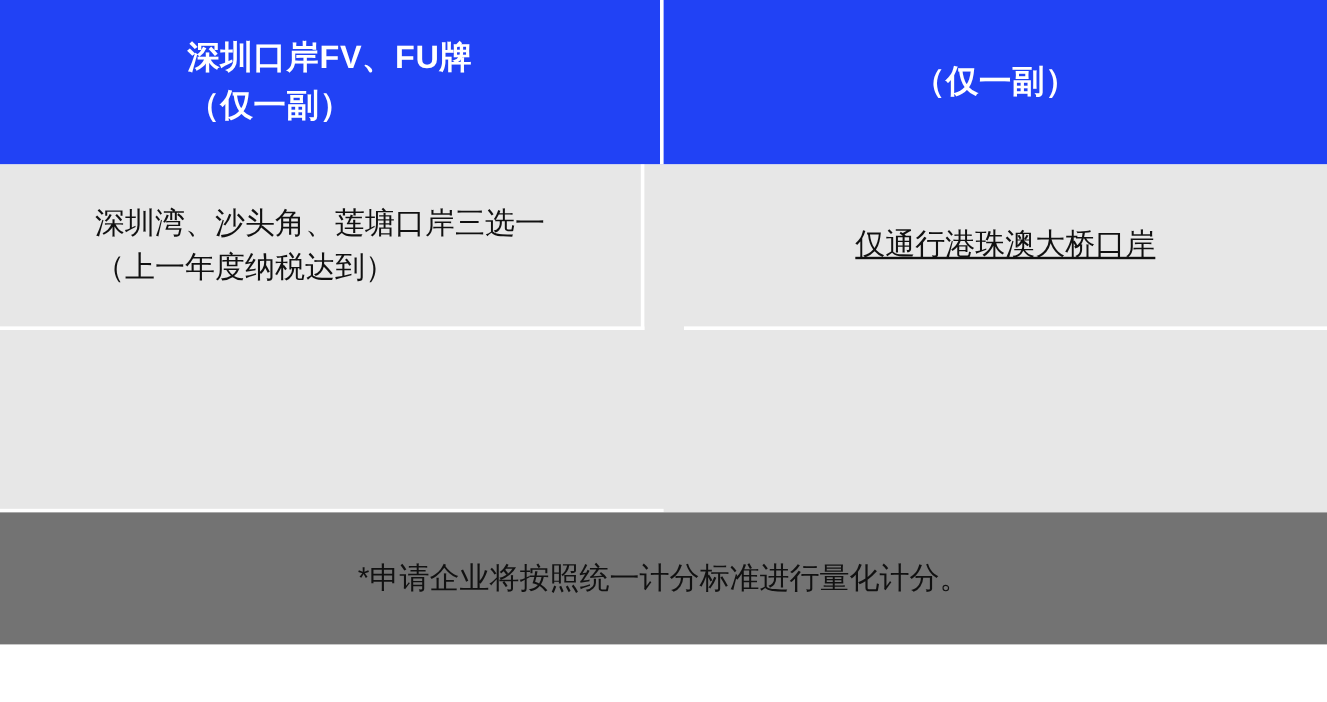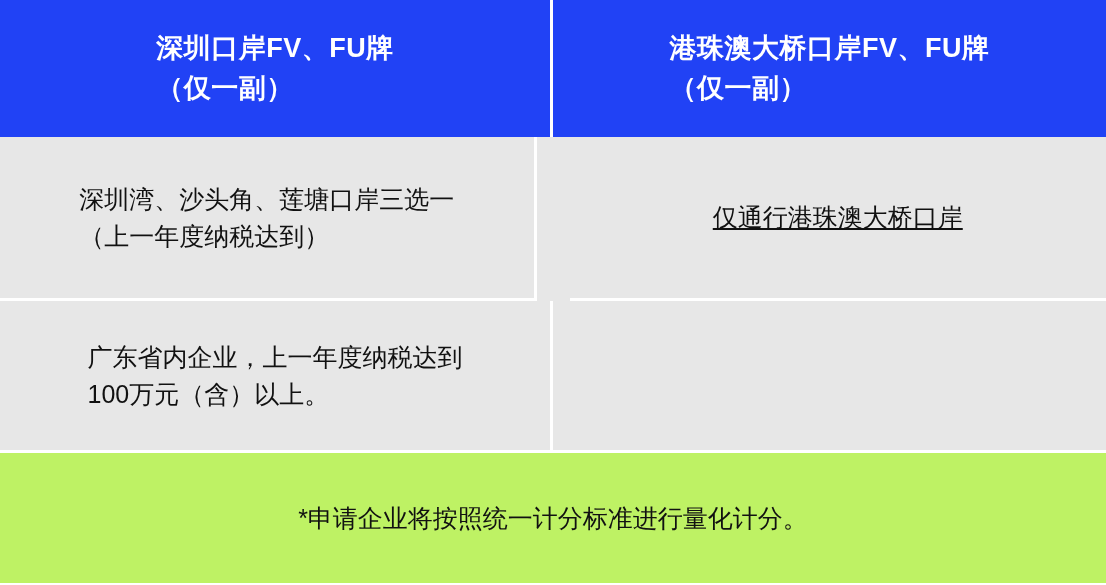--- a/index.html
+++ b/index.html
@@ -49,21 +49,21 @@
     border-right: 3px solid #ffffff;
   }
   .header-cell:last-child {
     border-right: none;
   }
   .header-cell .line {
     display: block;
   }
   
   .body-row-1 {
-    height: 164px;
+    height: 138px;
     background: #e7e7e7;
     gap: 33px;
   }
   .body-row-2 {
     height: 152px;
     background: #e7e7e7;
   }
   .body-cell {
     width: 50%;
     color: #111111;
@@ -73,22 +73,22 @@
   }
   .body-cell:last-child {
     border-right: none;
     text-decoration: underline;
   }
   .body-cell .line {
     display: block;
   }
   
   .footer-row {
-    height: 130px;
-    background: #bef264;
+    height: 110px;
+    background: #737373;
   }
   .footer-cell {
     width: 100%;
     color: #111111;
     font-size: 25px;
   }
 </style>
 </head>
 <body>
 
@@ -96,21 +96,20 @@
 
   <div class="row header-row">
     <div class="cell header-cell">
       <div>
         <span class="line">深圳口岸FV、FU牌</span>
         <span class="line">（仅一副）</span>
       </div>
     </div>
     <div class="cell header-cell">
       <div>
-        <span class="line">港珠澳大桥口岸FV、FU牌</span>
         <span class="line">（仅一副）</span>
       </div>
     </div>
   </div>
 
   <div class="row body-row-1">
     <div class="cell body-cell">
       <div>
         <span class="line">深圳湾、沙头角、莲塘口岸三选一</span>
         <span class="line">（上一年度纳税达到）</span>
@@ -119,26 +118,20 @@
     <div class="cell body-cell">
       <div>
         <span class="line">仅通行港珠澳大桥口岸</span>
       </div>
     </div>
   </div>
 
   <div class="row body-row-2">
     <div class="cell body-cell">
       <div>
-        <span class="line">广东省内企业，上一年度纳税达到</span>
-        <span class="line">100万元（含）以上。</span>
-      </div>
-    </div>
-    <div class="cell body-cell">
-      <div>
       </div>
     </div>
   </div>
 
   <div class="row footer-row">
     <div class="cell footer-cell">*申请企业将按照统一计分标准进行量化计分。</div>
   </div>
 
 </div>
 

